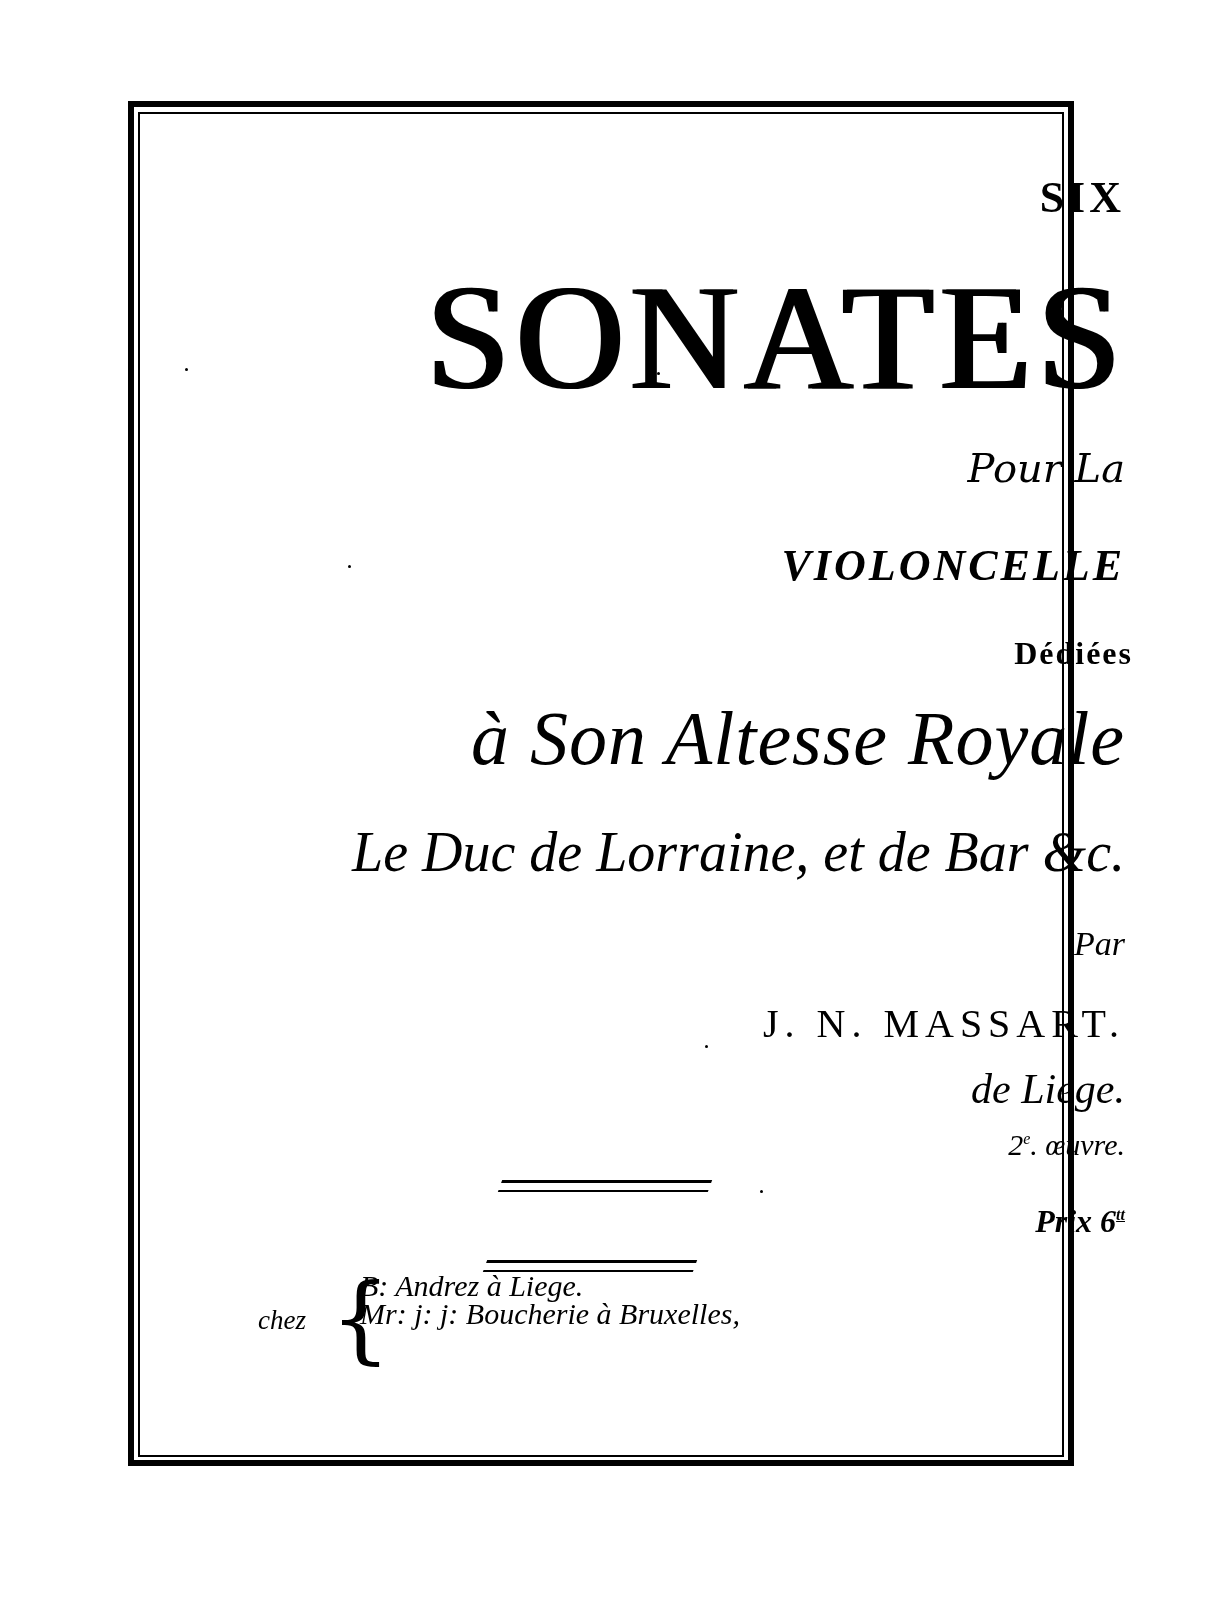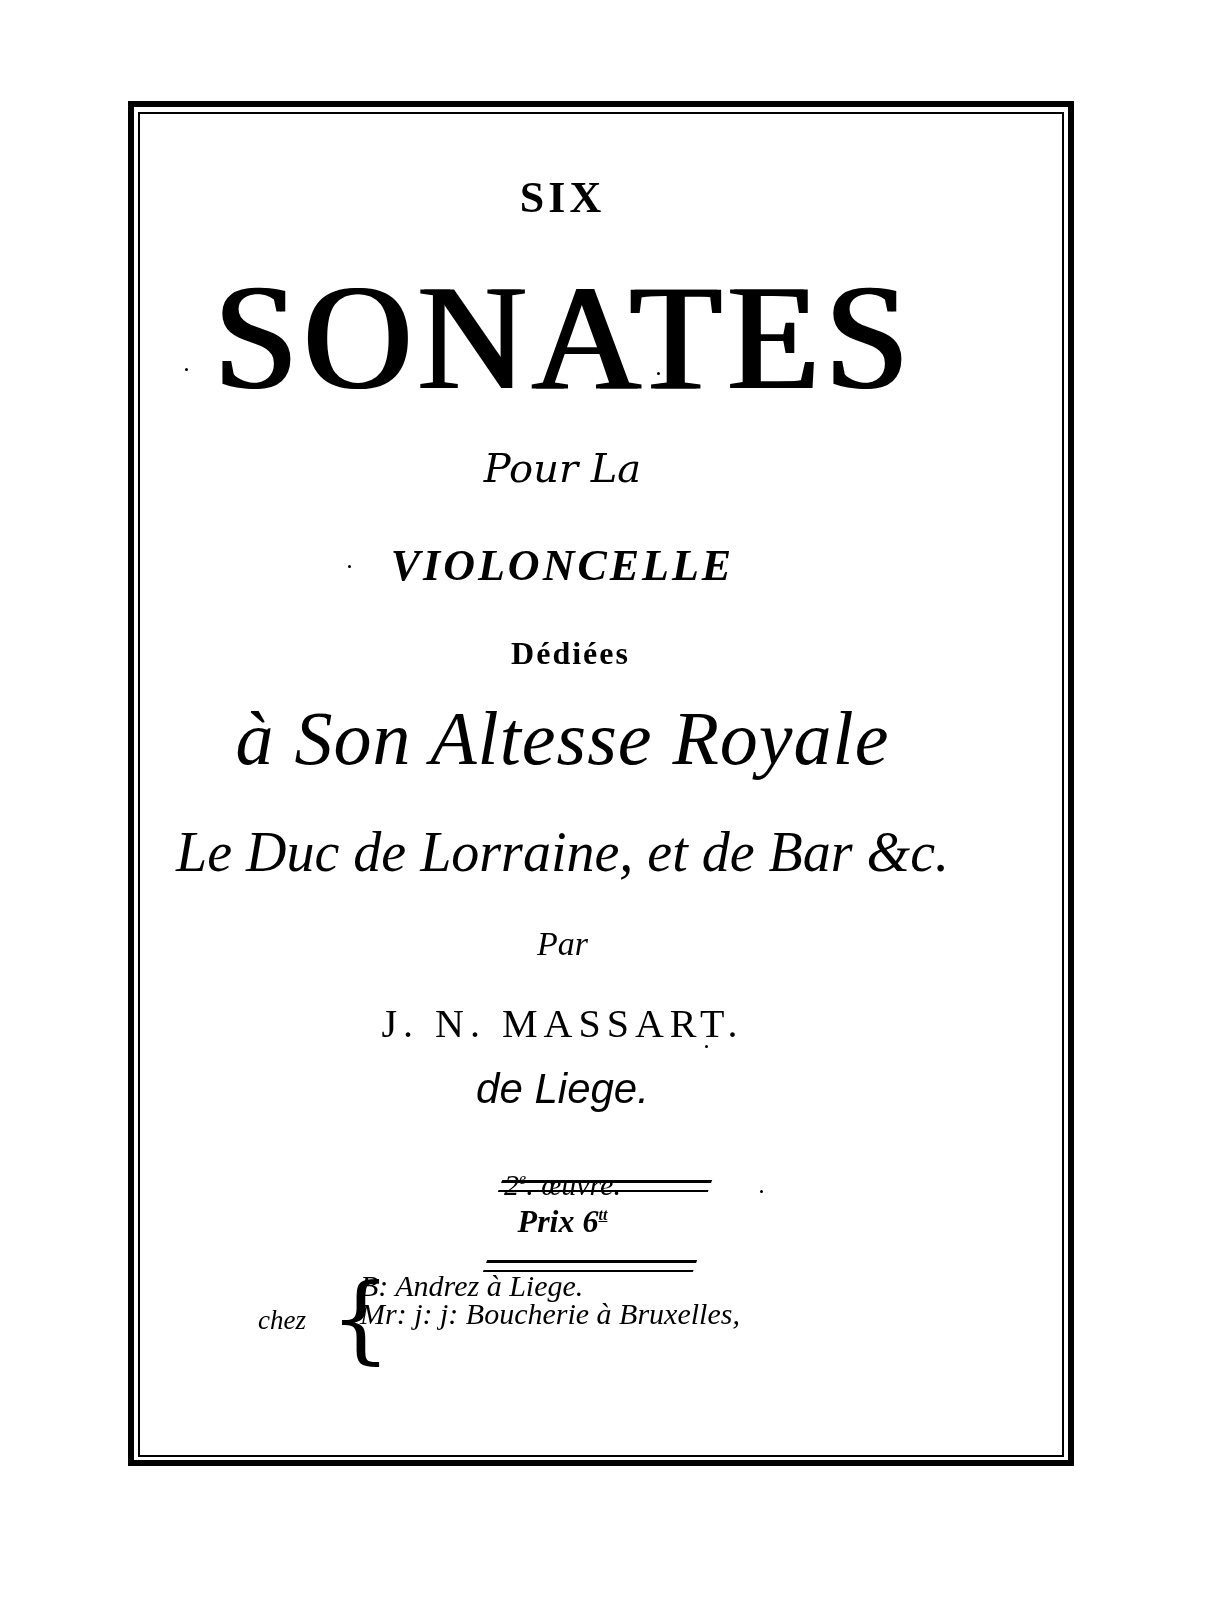--- a/index.html
+++ b/index.html
@@ -9,36 +9,36 @@
       font-family: "DejaVu Serif", serif;
     }
     .frame-outer {
       position: absolute; left: 128px; top: 101px; width: 946px; height: 1365px;
       border: 6px solid #000; box-sizing: border-box;
     }
     .frame-inner {
       position: absolute; left: 138px; top: 112px; width: 926px; height: 1345px;
       border: 2px solid #000; box-sizing: border-box;
     }
-    .line { position: absolute; left: 0; width: 1125px; text-align: center; white-space: nowrap; }
+    .line { position: absolute; left: 0; width: 1125px; text-align: right; white-space: nowrap; }
     .six { top: 172px; font-size: 44px; font-weight: bold; letter-spacing: 4px; font-family: "Liberation Serif", serif; }
     .sonates {
       top: 262px; font-size: 150px; line-height: 150px; letter-spacing: 6px;
       font-family: "Liberation Serif", serif; font-weight: normal;
       text-shadow: 4px 0 0 #000;
     }
     .pour { top: 445px; font-size: 40px; font-style: italic; font-family: "DejaVu Serif", serif; left: 0; }
     .violon { top: 540px; font-size: 44px; font-style: italic; font-weight: bold; letter-spacing: 3px; font-family: "Liberation Serif", serif; }
     .dediees { top: 635px; font-size: 32px; font-weight: bold; letter-spacing: 2px; font-family: "Liberation Serif", serif; padding-left: 8px; }
     .altesse { top: 695px; font-size: 76px; font-style: italic; font-family: "Liberation Serif", serif; letter-spacing: 1px; }
     .duc { top: 820px; font-size: 56px; font-style: italic; font-family: "Liberation Serif", serif; }
     .par { top: 925px; font-size: 34px; font-style: italic; font-family: "Liberation Serif", serif; }
     .author { top: 1000px; font-size: 40px; letter-spacing: 6px; font-family: "Liberation Serif", serif; }
-    .liege { top: 1065px; font-size: 42px; font-style: italic; font-family: Liberation Sans, sans-serif; }
-    .oeuvre { top: 1128px; font-size: 30px; font-style: italic; font-family: "Liberation Serif", serif; margin-top: 40px; }
+    .liege { top: 1065px; font-size: 42px; font-style: italic; font-family: Liberation Serif, serif; }
+    .oeuvre { top: 1128px; font-size: 30px; font-style: italic; font-family: "Liberation Serif", serif; }
     .oeuvre sup { font-size: 16px; }
     .rule {
       position: absolute; left: 500px; width: 210px; height: 7px;
       border-top: 3px solid #000; border-bottom: 2px solid #000;
       transform: skewX(-20deg);
     }
     .rule1 { top: 1180px; }
     .rule2 { top: 1260px; left: 485px; }
     .prix { top: 1203px; font-size: 32px; font-style: italic; font-weight: bold; font-family: "Liberation Serif", serif; }
     .prix sup { font-size: 16px; text-decoration: underline; }

